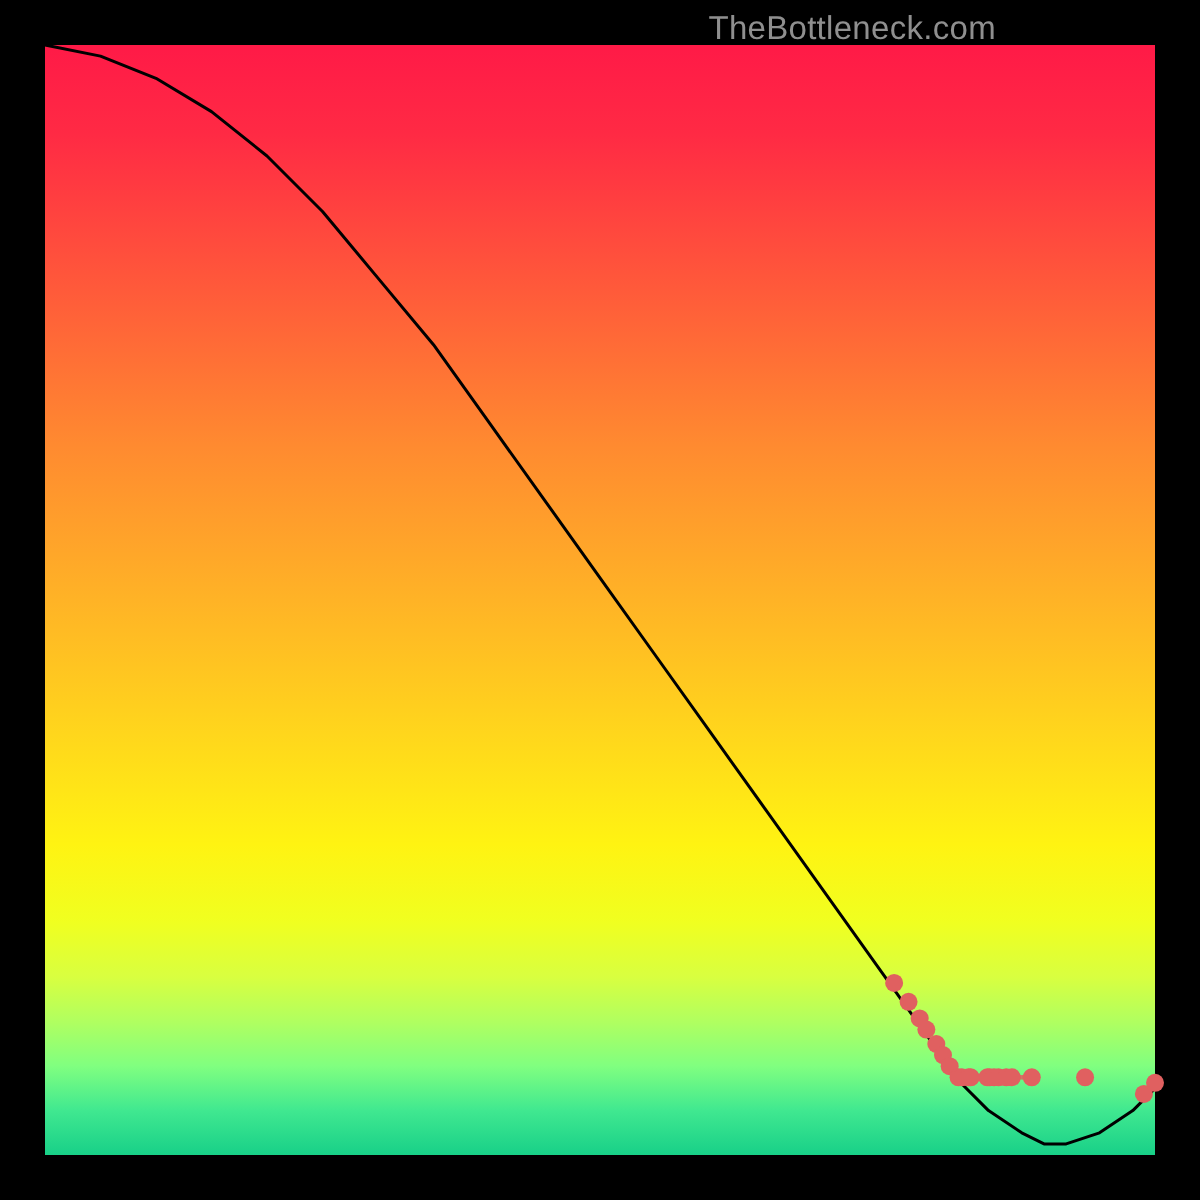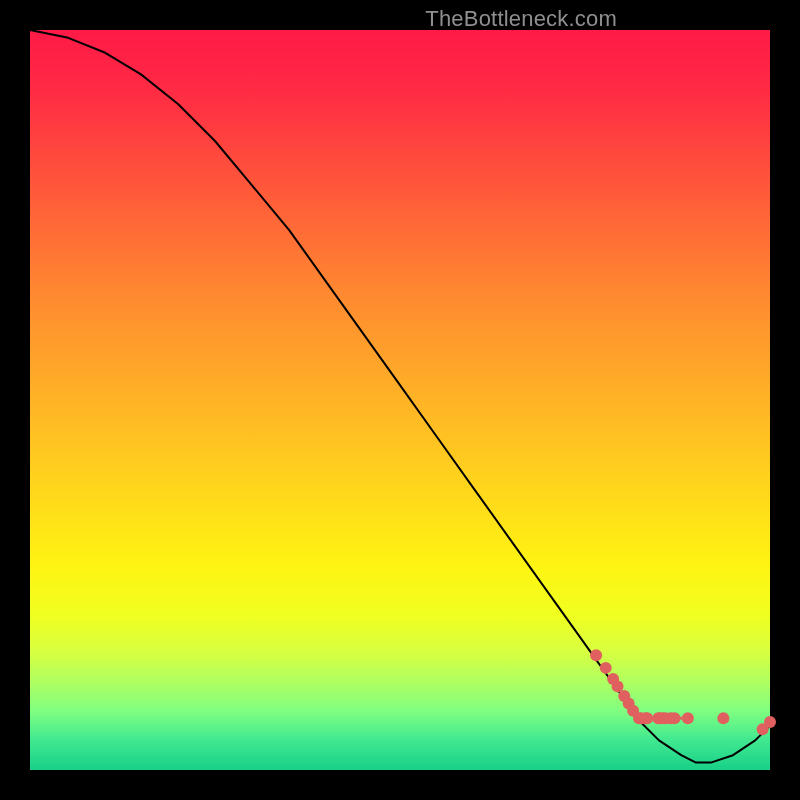--- a/index.html
+++ b/index.html
@@ -8,20 +8,21 @@
     width: 800px;
     height: 800px;
     background: #000000;
     font-family: Arial, Helvetica, sans-serif;
     overflow: hidden;
   }
   .stage {
     position: relative;
     width: 647px;
     height: 800px;
+    padding-left: 47px;
   }
   .plot-area {
     position: absolute;
     left: 30px;
     top: 30px;
     width: 740px;
     height: 740px;
   }
   .gradient-bg {
     position: absolute;

